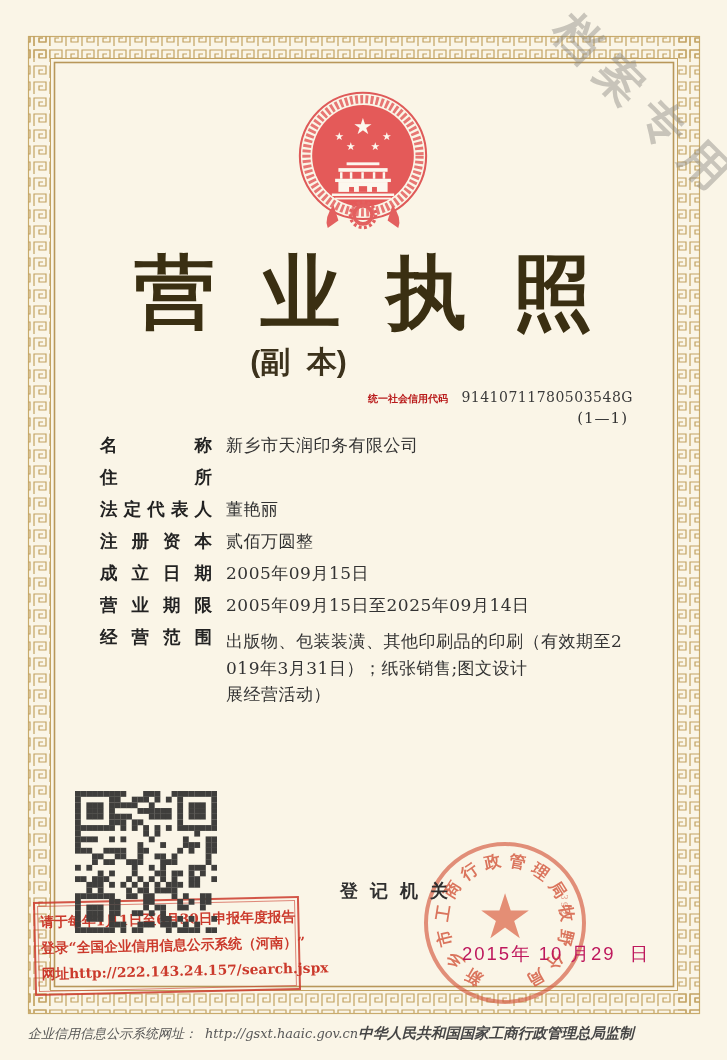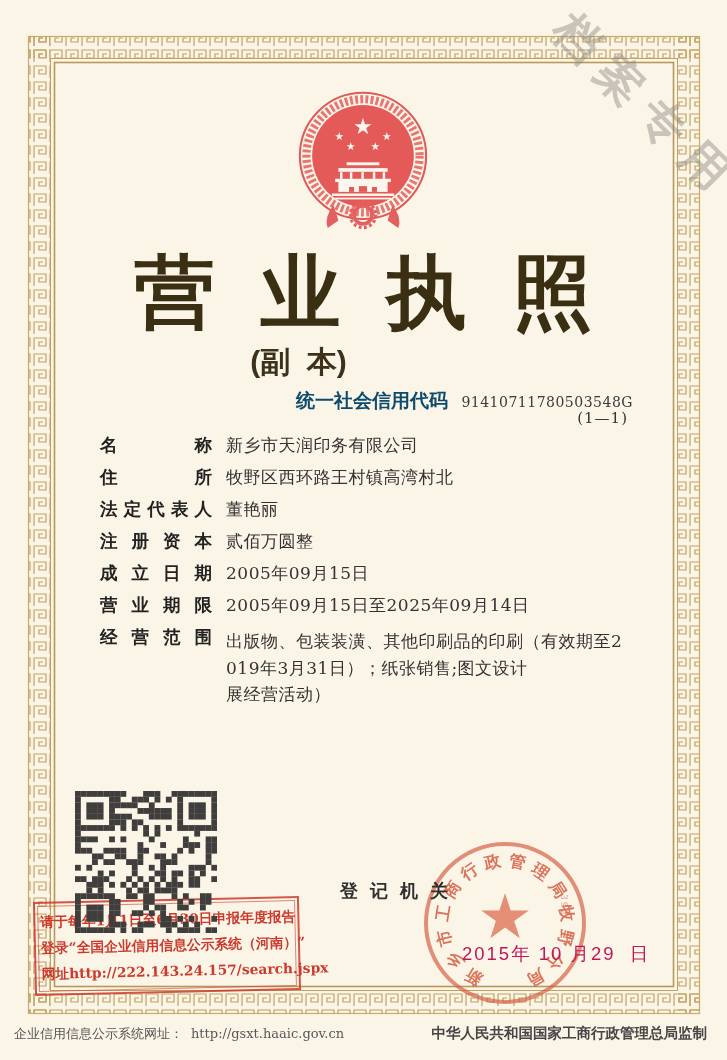--- a/index.html
+++ b/index.html
@@ -24,21 +24,21 @@
     position:absolute;top:240px;left:0;width:727px;text-align:center;z-index:2;
     font-size:80px;font-weight:bold;color:#3a2f12;
     letter-spacing:46px;transform:translateX(23px);white-space:nowrap;
   }
   .doc-subtitle{
     position:absolute;top:342px;left:0;width:597px;text-align:center;z-index:2;
     font-size:30px;font-weight:600;color:#3c321c;white-space:pre;
   }
 
   .code-line{position:absolute;top:388px;right:94px;z-index:2;white-space:nowrap;}
-  .code-label{font-weight:bold;font-size:19px;color:#0c4a6e;}
+  .code-label{font-weight:bold;font-size:10px;color:#b91c1c;}
   .code-value{font-family:"DejaVu Serif",serif;font-size:14px;color:#3a3a3a;letter-spacing:0.5px;margin-left:9px;}
   .page-no{position:absolute;top:409px;right:99px;z-index:2;font-family:"DejaVu Serif",serif;font-size:15px;color:#333;letter-spacing:1px;}
 
   .fields{position:absolute;top:436px;left:100px;width:560px;z-index:2;}
   .frow{display:flex;align-items:flex-start;margin-bottom:12.5px;line-height:19.5px;}
   .flabel{
     flex:0 0 112px;margin-right:14px;
     font-size:17.5px;font-weight:bold;color:#222;
     text-align:justify;text-align-last:justify;
   }
@@ -68,22 +68,22 @@
 
   .seal{position:absolute;left:424px;top:842px;width:162px;height:162px;z-index:3;opacity:0.82;}
   .seal-ring{position:absolute;inset:0;border-radius:50%;border:4px solid #d4593f;opacity:0.8;}
   .seal-star{position:absolute;left:0;right:0;top:44px;text-align:center;
     font-size:62px;line-height:62px;color:#dd6a4e;opacity:0.9;}
   .seal-char{position:absolute;left:50%;top:50%;width:20px;height:20px;margin:-10px 0 0 -10px;
     font-size:16.5px;font-weight:bold;color:#d4593f;text-align:center;line-height:20px;}
   .seal-code{position:absolute;right:17px;top:52px;writing-mode:vertical-rl;
     font-size:9px;color:#d4593f;opacity:0.7;letter-spacing:2px;font-family:"DejaVu Serif",serif;}
 
-  .footer{position:absolute;left:14px;right:20px;top:1024px;z-index:2;
-    display:flex;justify-content:space-between;align-items:baseline;}
+  .footer{position:absolute;left:28px;right:20px;top:1024px;z-index:2;
+    display:flex;align-items:baseline;font-style:italic;}
   .footer-left{font-size:13px;color:#555;}
   .footer-url{font-family:"DejaVu Serif",serif;margin-left:8px;color:#585858;}
   .footer-right{font-family:"DejaVu Serif",serif;font-size:14.5px;font-weight:bold;color:#464646;}
 </style>
 </head>
 <body>
 
 <div class="page">
 
   <svg class="border-svg" width="727" height="1060">
@@ -145,21 +145,20 @@
   </div>
   <div class="page-no">(1—1)</div>
 
   <div class="fields">
     <div class="frow">
       <span class="flabel">名称</span>
       <span class="fvalue">新乡市天润印务有限公司</span>
     </div>
     <div class="frow">
       <span class="flabel">住所</span>
-      <span class="fvalue">牧野区西环路王村镇高湾村北</span>
     </div>
     <div class="frow">
       <span class="flabel">法定代表人</span>
       <span class="fvalue">董艳丽</span>
     </div>
     <div class="frow">
       <span class="flabel">注册资本</span>
       <span class="fvalue">贰佰万圆整</span>
     </div>
     <div class="frow">

